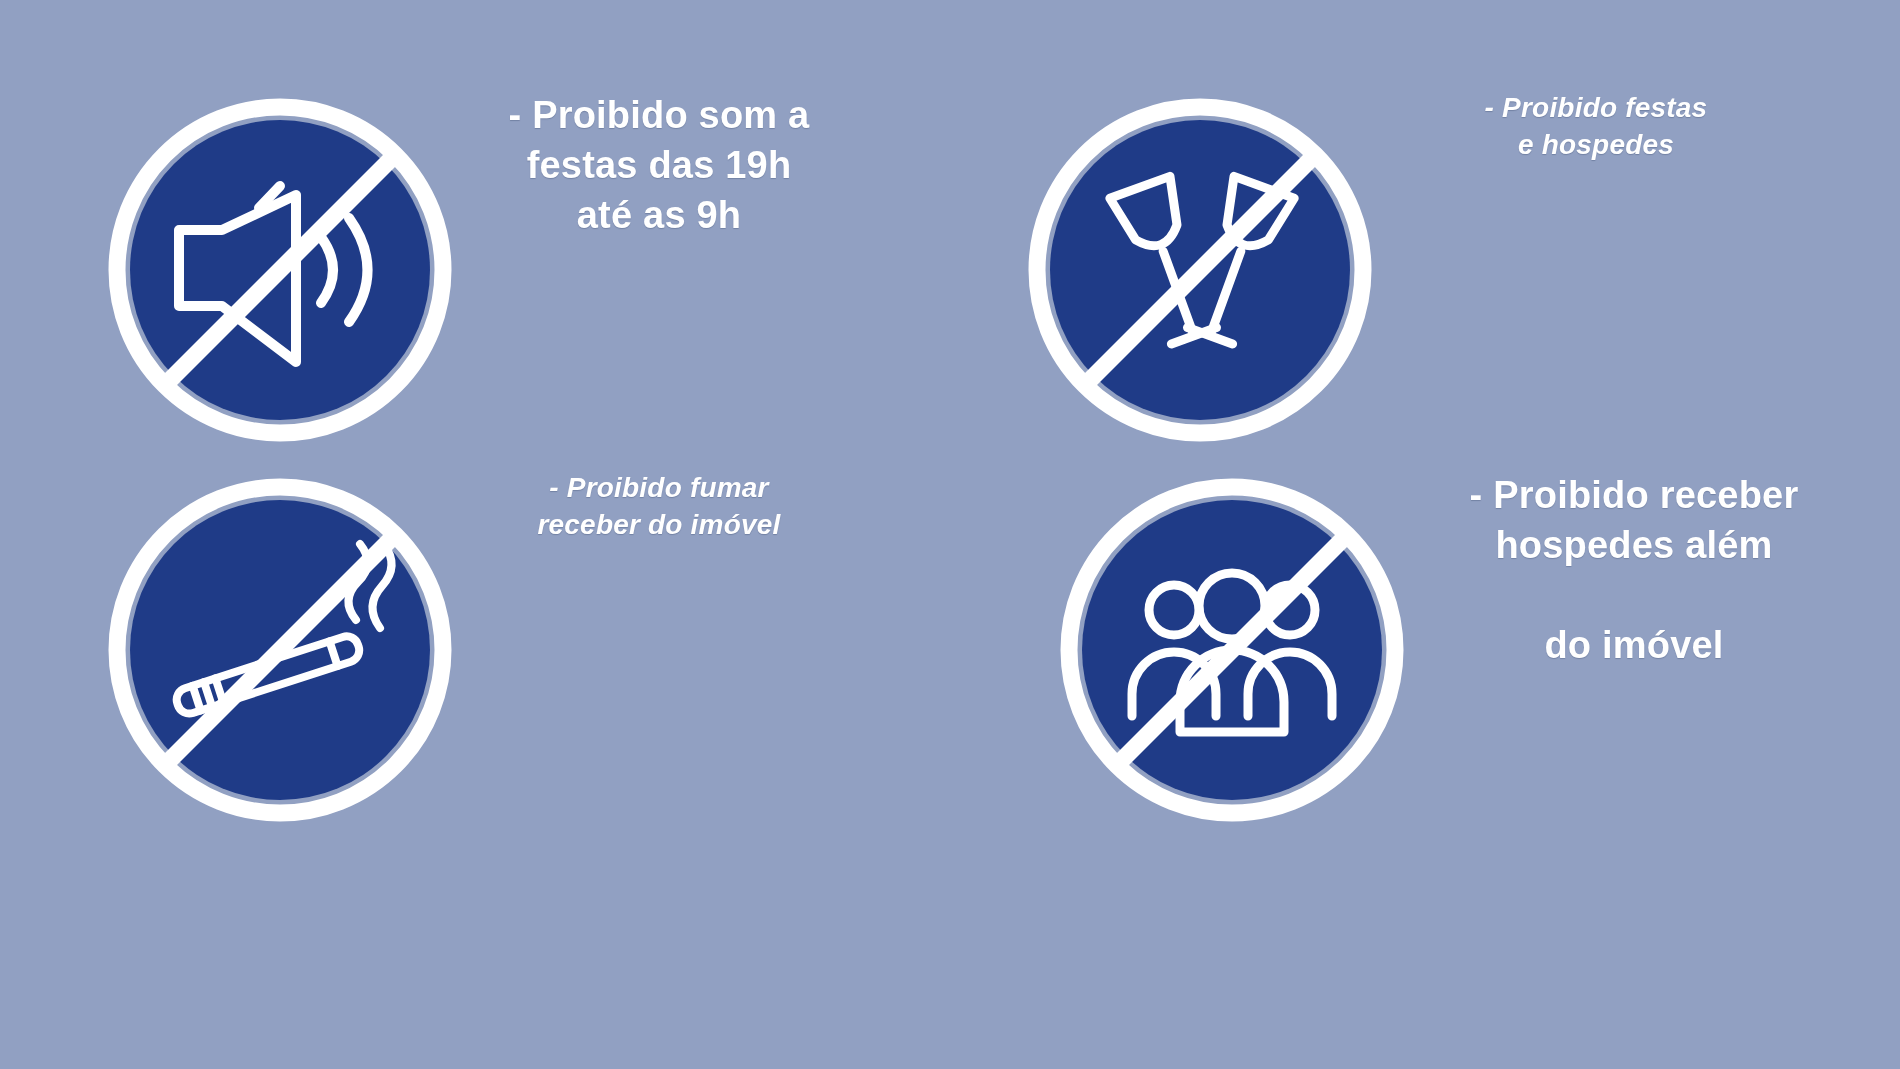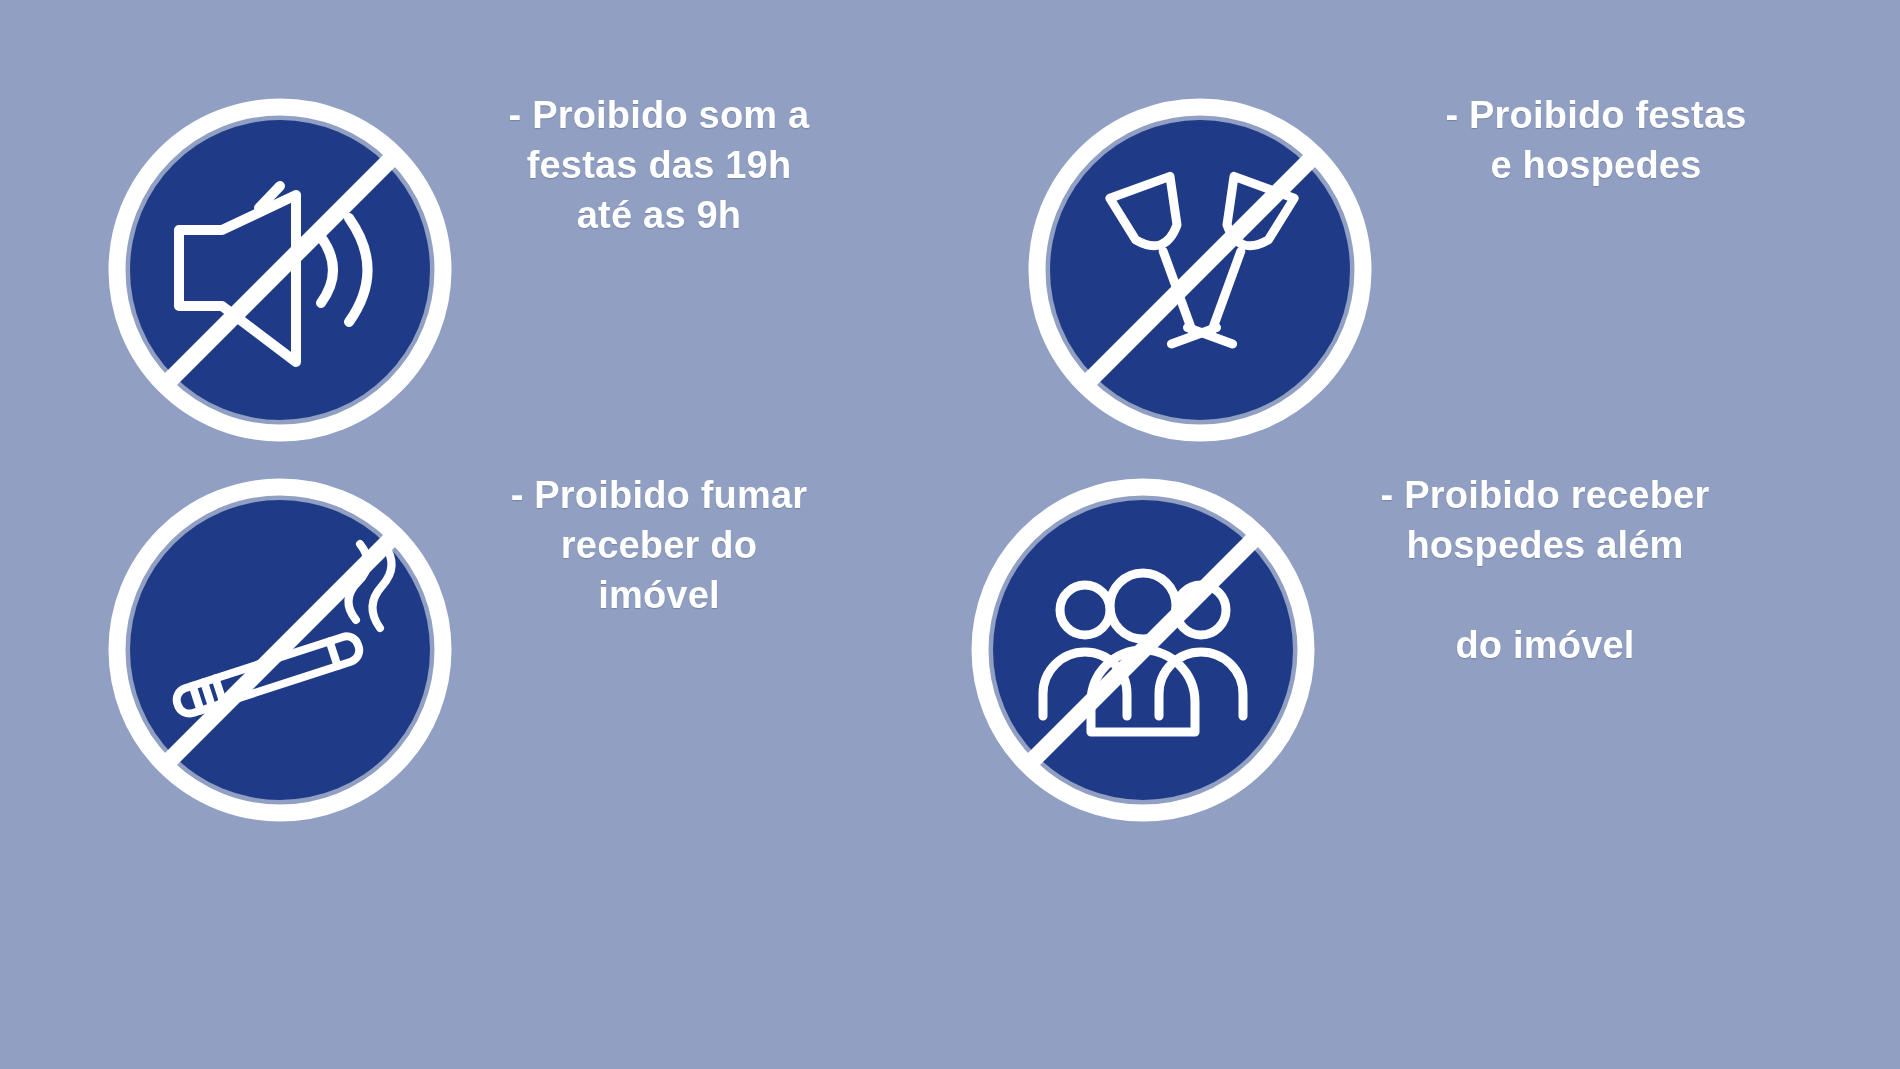--- a/index.html
+++ b/index.html
@@ -19,21 +19,21 @@
     background: #91a0c2;
   }
   .rule-cell {
     position: absolute;
     display: flex;
   }
   
   #cell-noise   { left: 100px;  top: 90px;  width: 820px;  height: 390px; }
   #cell-parties { left: 1000px; top: 90px;  width: 830px;  height: 390px; }
   #cell-smoking { left: 100px;  top: 470px; width: 820px;  height: 400px; }
-  #cell-guests  { left: 943px; top: 470px; width: 830px;  height: 400px; gap: 8px; }
+  #cell-guests  { left: 1032px; top: 470px; width: 830px;  height: 400px; gap: 8px; }
 
   .sign {
     position: relative;
     flex: 0 0 auto;
   }
   #cell-noise   .sign,
   #cell-smoking .sign { width: 360px; height: 360px; }
   #cell-parties .sign,
   #cell-guests  .sign { width: 360px; height: 360px; }
 
@@ -51,22 +51,22 @@
     font-size: 38px;
     line-height: 1.32;
     text-align: center;
     letter-spacing: 0.2px;
     text-shadow: 0 1px 1px rgba(60,75,110,0.35);
   }
   .caption .para { margin: 0; }
   .caption .para + .para { margin-top: 26px; }
 
   #cell-noise   .caption { padding-left: 48px;  padding-right: 110px; font-size: 38px; }
-  #cell-parties .caption { padding-left: 42px;  padding-right: 60px;  font-size: 38px; }
-  #cell-smoking .caption { padding-left: 48px;  padding-right: 110px; font-size: 38px; }
+  #cell-parties .caption { padding-left: 42px;  padding-right: 60px;  font-size: 28px; font-style: italic; }
+  #cell-smoking .caption { padding-left: 48px;  padding-right: 110px; font-size: 28px; font-style: italic; }
   #cell-guests  .caption { padding-left: 36px;  padding-right: 50px;  font-size: 38px; }
 </style>
 </head>
 <body>
 
 <div id="poster">
 
   <div class="rule-cell" id="cell-noise">
     <div class="sign">
       <svg viewBox="0 0 360 360">

